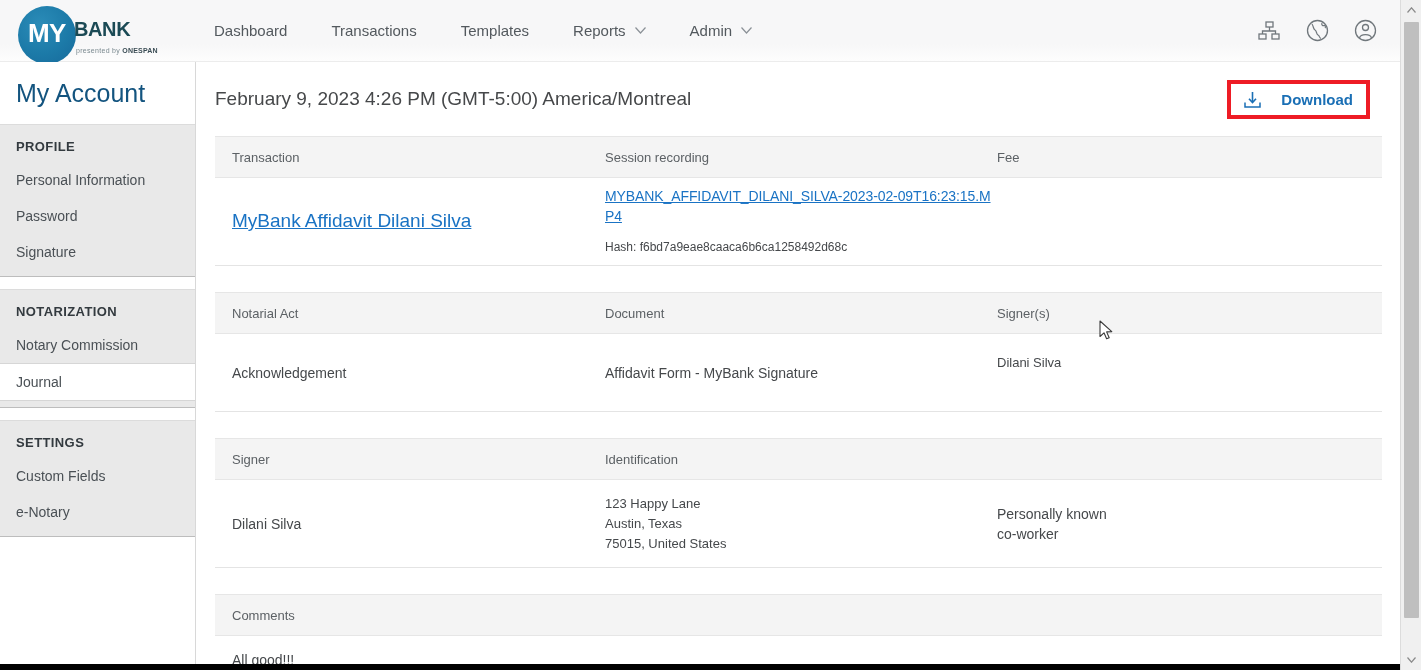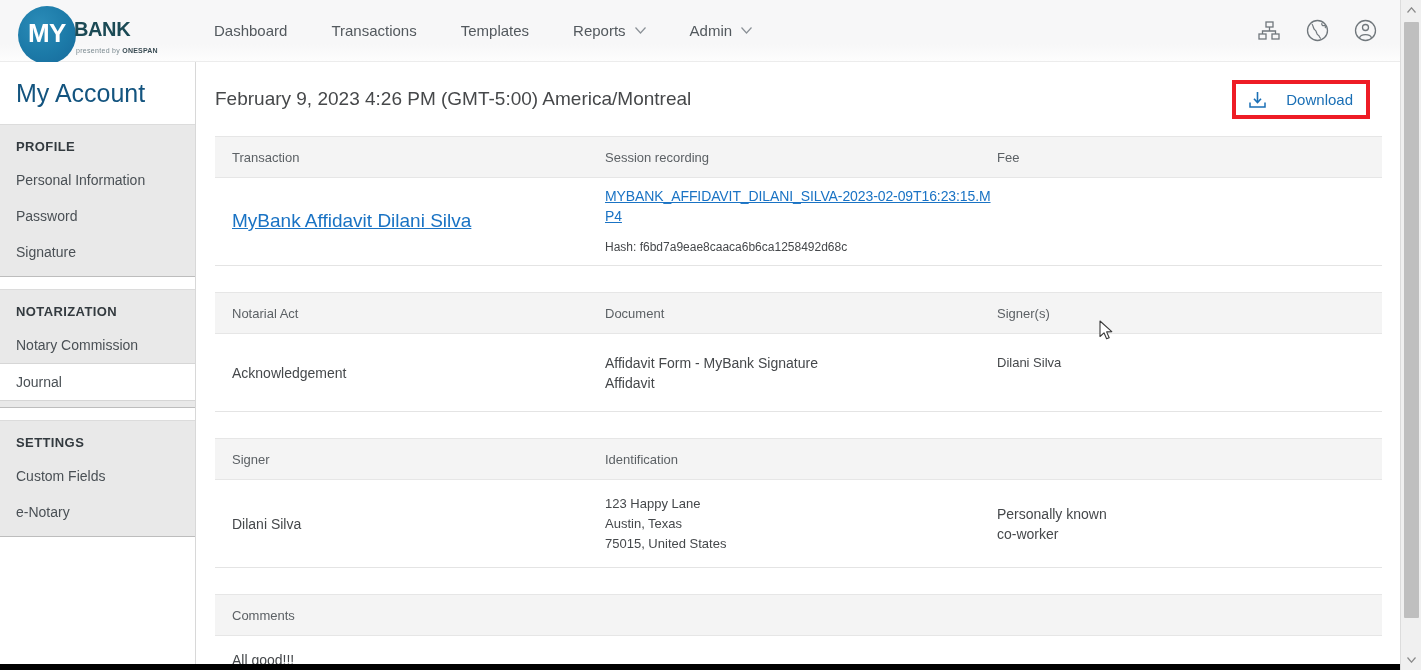--- a/index.html
+++ b/index.html
@@ -189,20 +189,21 @@
   }
   .dl-btn {
     display: flex;
     align-items: flex-start;
     gap: 20px;
     color: #1a6fb5;
     font-size: 15px;
     cursor: pointer;
     white-space: nowrap;
     padding: 1px 4px;
+    font-weight: bold;
   }
   .dl-icon { width: 17px; height: 17px; display: block; }
 
   
   .tbl { width: 100%; }
   .tbl-head {
     display: flex;
     background: #f4f4f4;
     border-top: 1px solid #e6e6e6;
     border-bottom: 1px solid #e6e6e6;
@@ -426,21 +427,20 @@
     <div class="tbl">
       <div class="tbl-head">
         <div class="c1 th">Notarial Act</div>
         <div class="c2 th">Document</div>
         <div class="c3 th">Signer(s)</div>
       </div>
       <div class="tbl-row mid">
         <div class="c1 td">Acknowledgement</div>
         <div class="c2 td">
           <span class="sub">Affidavit Form - MyBank Signature</span>
-          <span class="sub">Affidavit</span>
         </div>
         <div class="c3 td">
           <span style="font-size:13px;display:block;position:relative;top:-10px;">Dilani Silva</span>
         </div>
       </div>
     </div>
 
     <div class="section-gap"></div>
 
     <div class="tbl">

